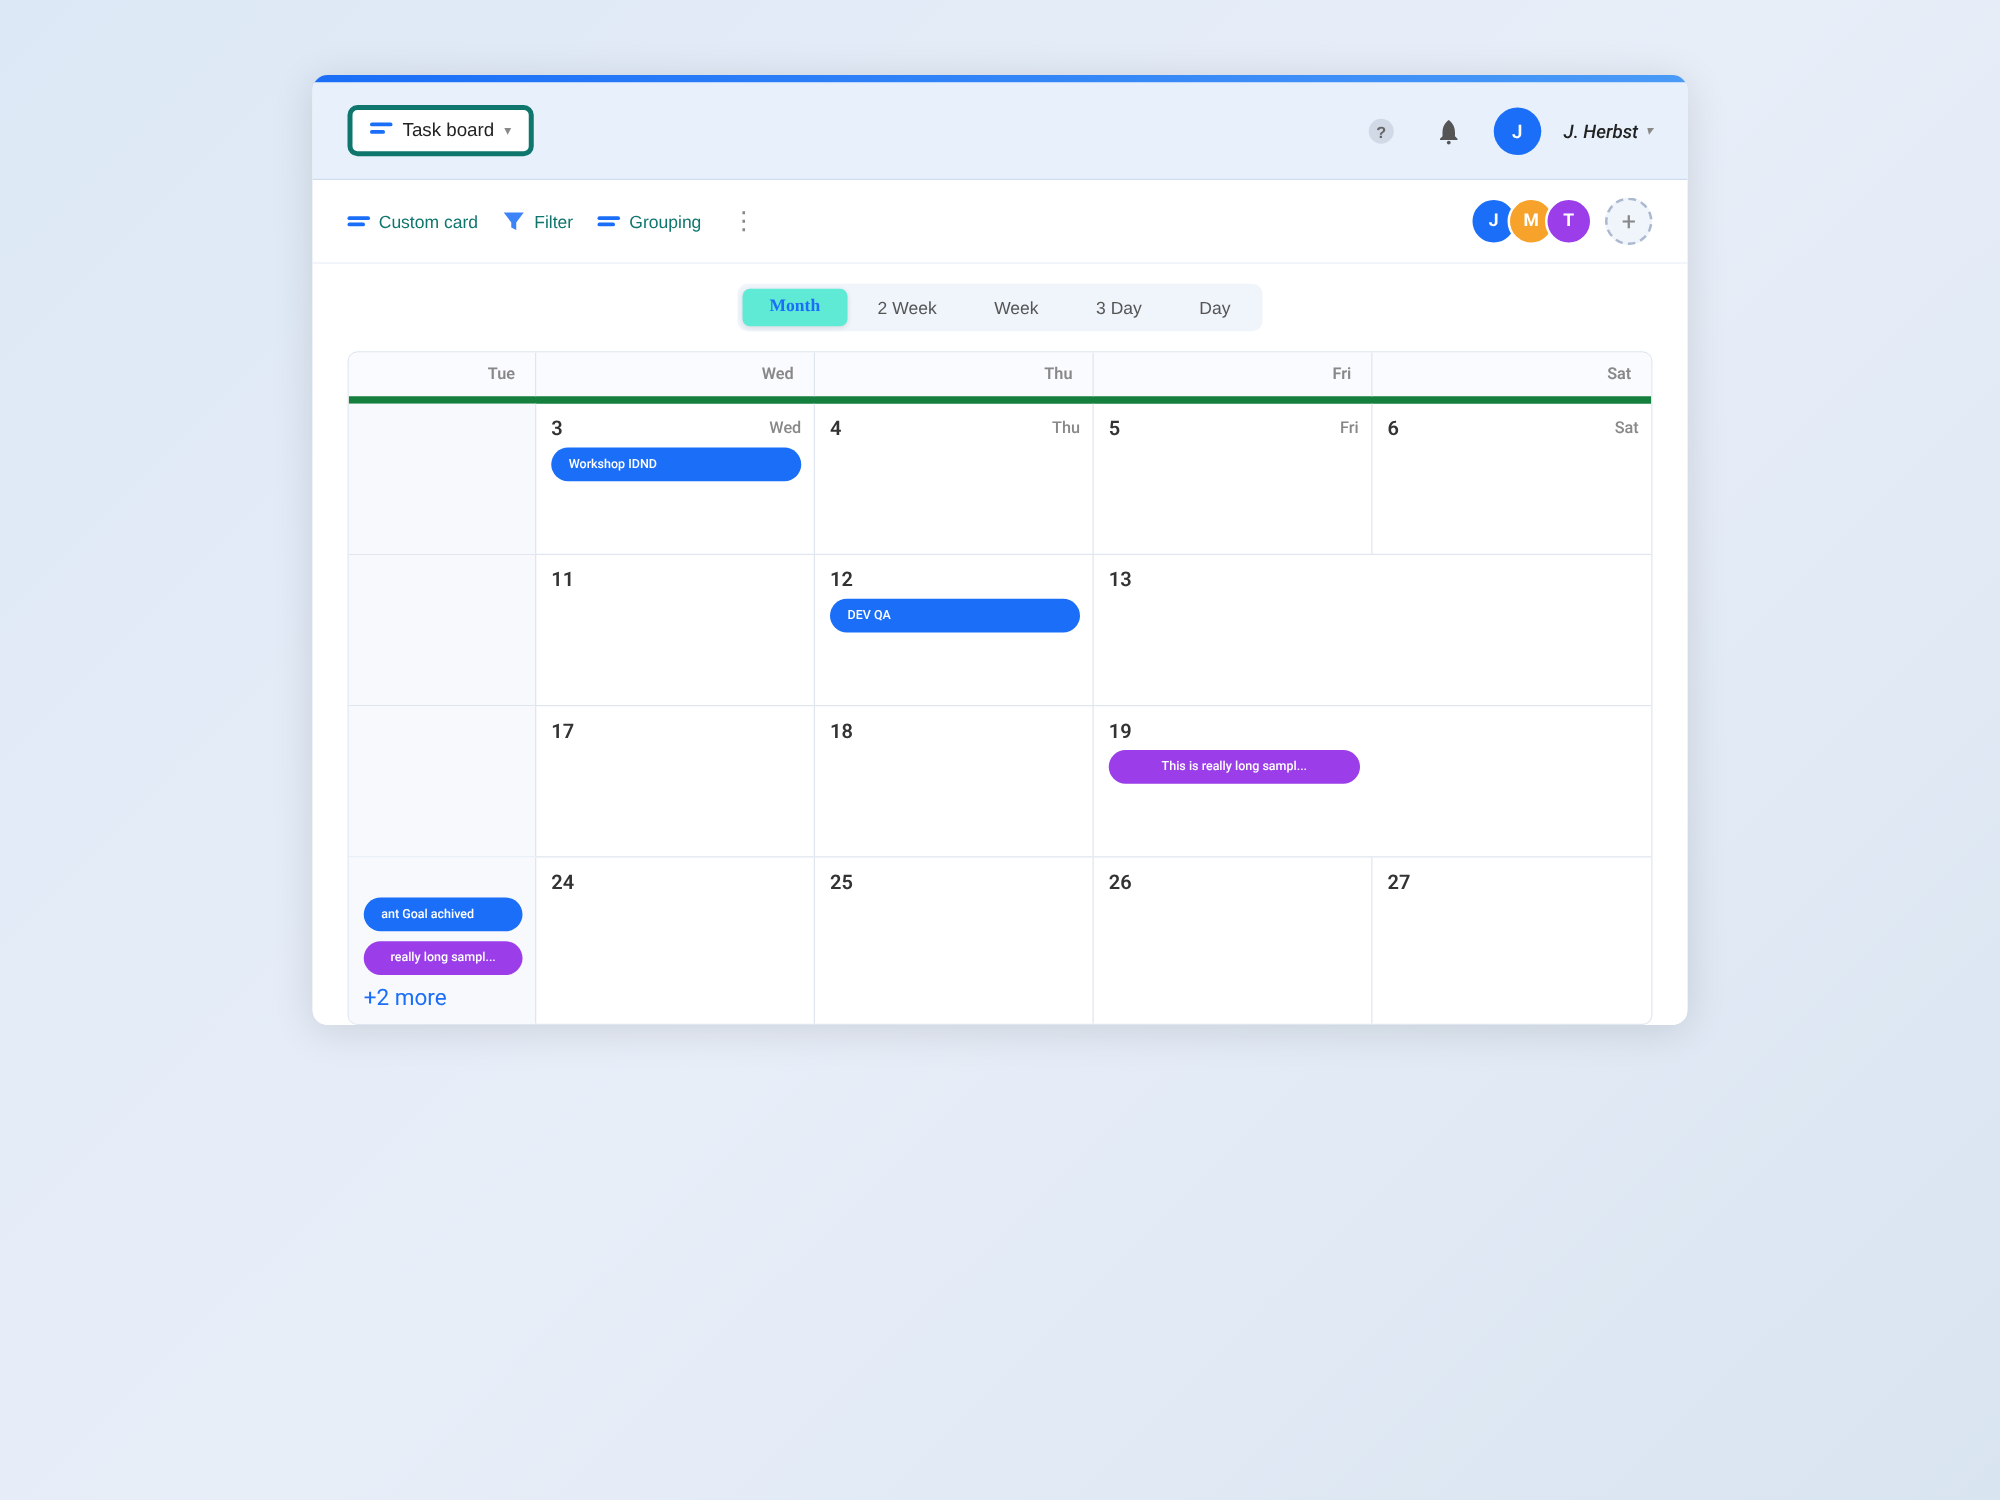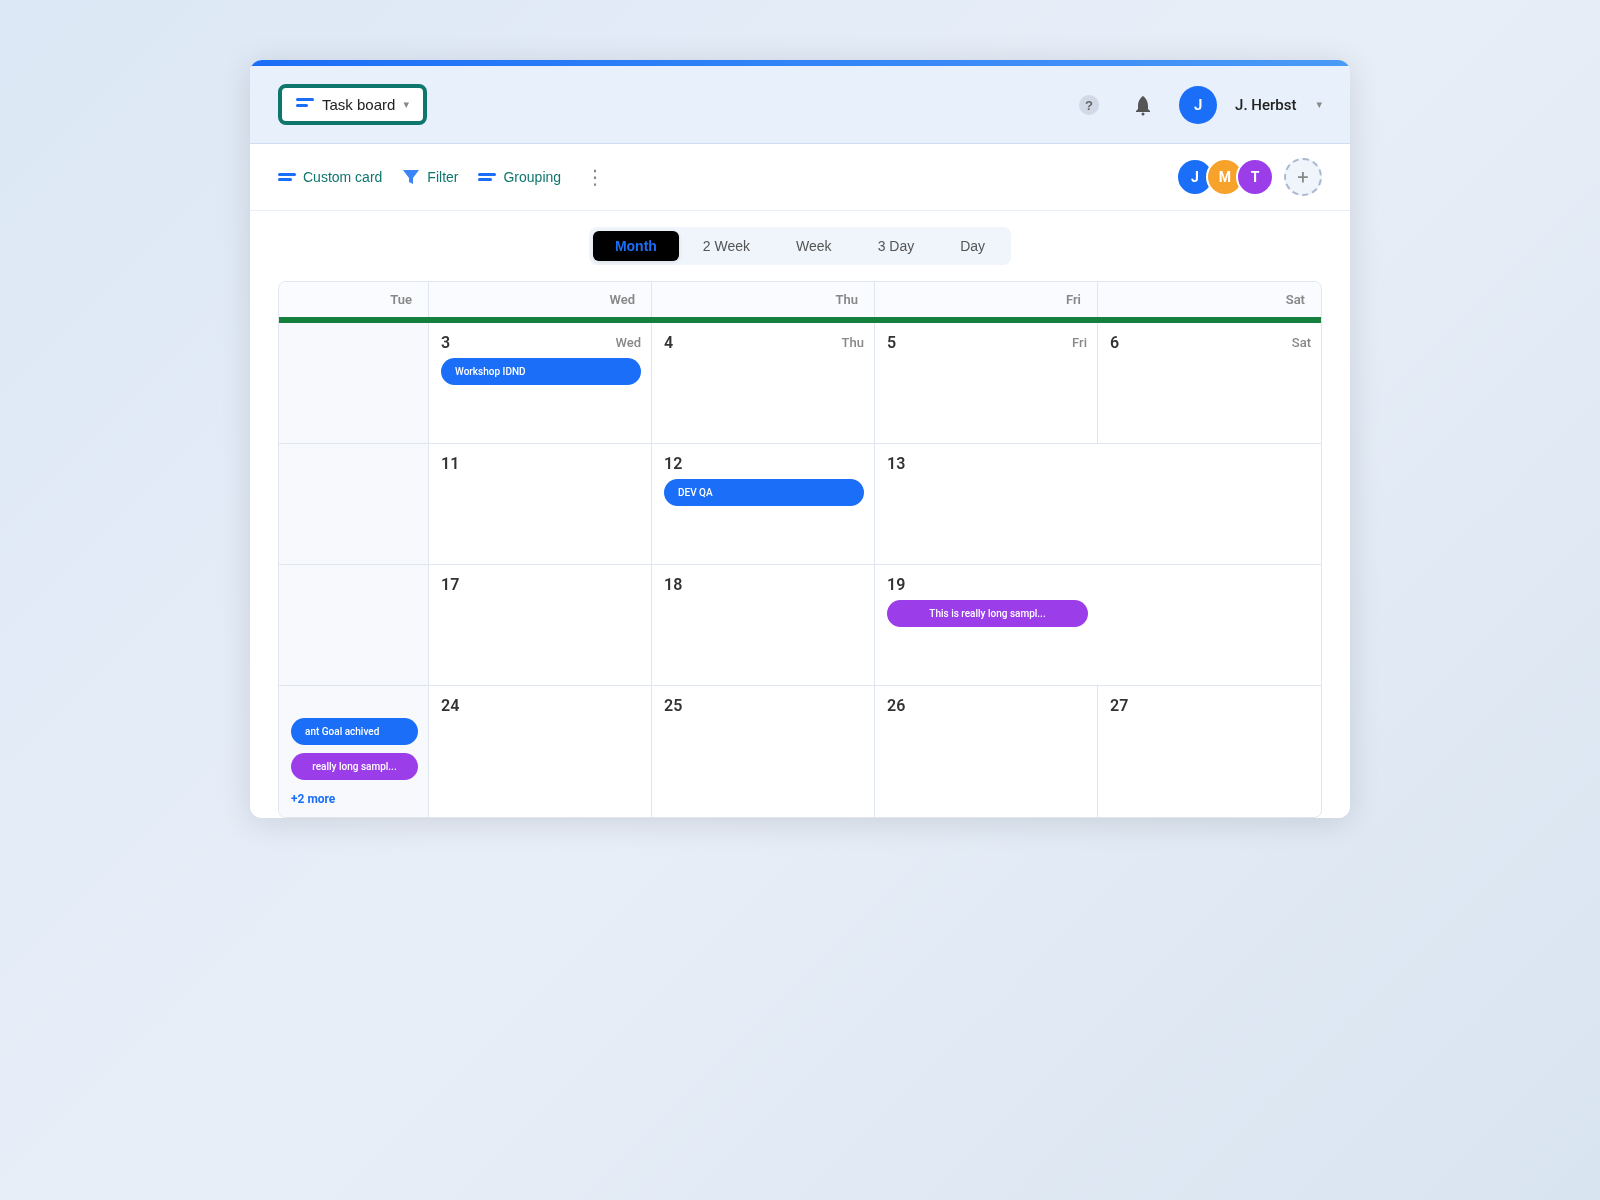--- a/index.html
+++ b/index.html
@@ -89,21 +89,22 @@
       font-weight: 600;
       cursor: pointer;
     }
     .user-name {
       font-size: 15px;
       font-weight: 500;
       color: #222;
       cursor: pointer;
       display: flex;
       align-items: center;
-      gap: 20px;
+      gap: 6px;
+      font-style: italic;
     }
     .toolbar {
       background: #fff;
       padding: 14px 28px;
       display: flex;
       align-items: center;
       justify-content: space-between;
       border-bottom: 1px solid #e8eef8;
     }
     .toolbar-left {
@@ -205,24 +206,25 @@
       border-radius: 6px;
       font-size: 14px;
       font-weight: 500;
       color: #555;
       cursor: pointer;
       background: none;
       border: none;
       transition: background 0.15s;
     }
     .view-tab.active {
-      background: #000000;
+      background: #5eead4;
       color: #1a6ef7;
       box-shadow: 0 1px 4px rgba(0,0,0,0.1);
       font-weight: 600;
+      font-family: Liberation Serif, serif;
     }
     .calendar-grid {
       border: 1px solid #e0e6f0;
       border-radius: 8px;
       overflow: hidden;
     }
     .calendar-row {
       display: grid;
       grid-template-columns: 150px repeat(4, 1fr);
       border-bottom: 1px solid #e0e6f0;
@@ -284,24 +286,24 @@
       white-space: nowrap;
       overflow: hidden;
       text-overflow: ellipsis;
       margin-bottom: 4px;
       cursor: pointer;
     }
     .event-blue { background: #1a6ef7; }
     .event-orange { background: #f7a22a; }
     .event-purple { background: #9b3de8; text-align: center; }
     .more-events {
-      font-size: 12px;
+      font-size: 18px;
       color: #1a6ef7;
       cursor: pointer;
-      font-weight: 700;
+      font-weight: 400;
     }
     .filter-icon-svg {
       display: inline-block;
       width: 18px;
       height: 18px;
     }
     .dropdown-arrow {
       font-size: 11px;
       color: #888;
     }

